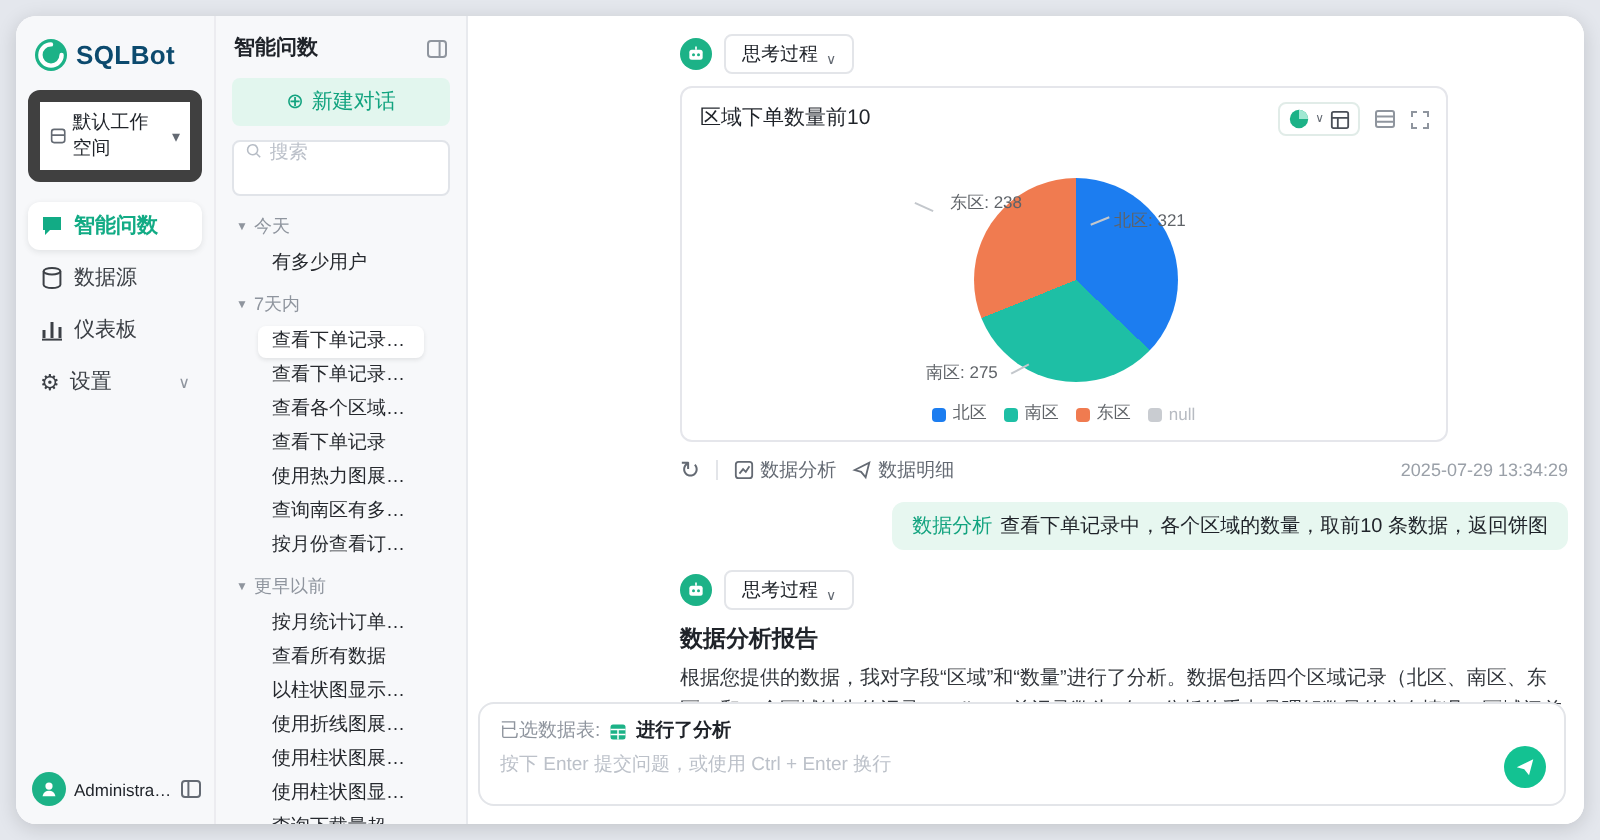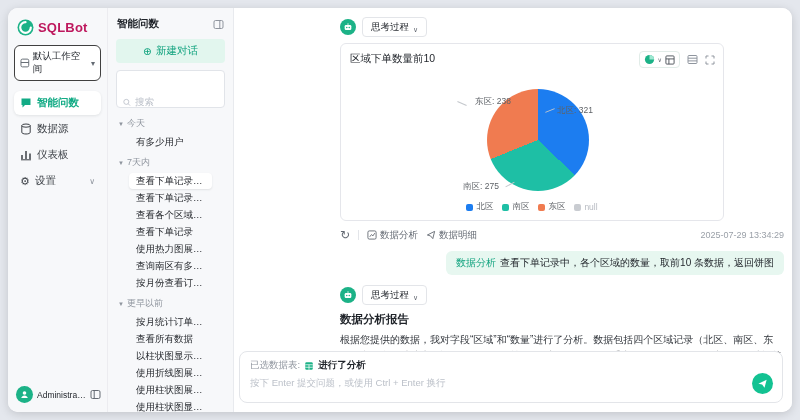--- a/index.html
+++ b/index.html
@@ -3,39 +3,39 @@
 <meta charset="utf-8">
 <style>
   * { margin:0; padding:0; box-sizing:border-box; }
   html,body { width:800px; height:420px; font-family:"Liberation Sans","DejaVu Sans",sans-serif; }
   body { background:#e4e7ed; overflow:hidden; }
   .frame { position:absolute; inset:8px; background:#fff; border-radius:10px; box-shadow:0 2px 10px rgba(0,0,0,.15); display:flex; overflow:hidden; }
 
   
   .sidebar { width:100px; background:#f7f8fa; border-right:1px solid #ececf0; position:relative; flex:none; }
   .logo-row { display:flex; align-items:center; gap:4px; padding:11px 8px 9px 9px; }
-  .logo-text { font-size:13px; font-weight:bold; color:#be185d; letter-spacing:.2px; }
-  .workspace { margin:0 6px 10px 6px; background:#fff; border:1px solid #404040; border-radius:6px; display:flex; align-items:center; gap:3px; padding:4px 5px; font-size:9.5px; color:#1f2329; cursor:pointer; }
+  .logo-text { font-size:13px; font-weight:bold; color:#0c4a6e; letter-spacing:.2px; }
+  .workspace { margin:0 6px 10px 6px; background:#fff; border:6px solid #404040; border-radius:6px; display:flex; align-items:center; gap:3px; padding:4px 5px; font-size:9.5px; color:#1f2329; cursor:pointer; }
   .workspace .caret { margin-left:auto; font-size:8px; color:#646a73; }
   .nav { padding:0 6px; display:flex; flex-direction:column; gap:2px; }
   .nav-item { display:flex; align-items:center; gap:5px; padding:5px 6px; border-radius:6px; font-size:10.5px; color:#3c4046; cursor:pointer; }
   .nav-item svg, .nav-item .uicon { flex:none; }
   .nav-item.active { background:#fff; color:#12ab85; box-shadow:0 1px 3px rgba(31,35,41,.1); font-weight:bold; }
   .nav-item .chev { margin-left:auto; font-size:8px; color:#8f959e; }
   .side-footer { position:absolute; left:8px; right:6px; bottom:9px; display:flex; align-items:center; gap:4px; }
   .avatar { width:17px; height:17px; border-radius:50%; background:#1cb287; display:flex; align-items:center; justify-content:center; flex:none; }
   .side-footer .uname { font-size:8.5px; color:#1f2329; overflow:hidden; text-overflow:ellipsis; white-space:nowrap; }
   .side-footer .toggle { margin-left:auto; cursor:pointer; display:flex; }
 
   
   .panel { width:126px; background:#f7f8fa; border-right:1px solid #e8eaee; flex:none; display:flex; flex-direction:column; overflow:hidden; }
   .panel-head { display:flex; align-items:center; justify-content:space-between; padding:9px 9px 6px 9px; }
   .panel-title { font-size:10.5px; font-weight:bold; color:#1f2329; }
   .new-chat { margin:2px 8px 7px 8px; background:#e2f6ee; color:#12a37f; border:none; border-radius:4px; height:24px; font-size:10.5px; display:flex; align-items:center; justify-content:center; gap:4px; cursor:pointer; font-family:inherit; }
-  .search { margin:0 8px 4px 8px; background:#fff; border:1px solid #e1e4e9; border-radius:4px; height:38px; display:flex; align-items:flex-end; gap:4px; padding:0 6px; }
+  .search { margin:0 8px 4px 8px; background:#fff; border:1px solid #e1e4e9; border-radius:4px; height:28px; display:flex; align-items:flex-start; gap:4px; padding:0 6px; }
   .search input { border:none; outline:none; width:100%; font-size:9.5px; color:#1f2329; background:transparent; font-family:inherit; }
   .search input::placeholder { color:#bbc0c9; }
   .convo-list { flex:1; overflow:hidden; padding-bottom:4px; }
   .group-label { display:flex; align-items:center; gap:3px; font-size:9px; color:#8f959e; padding:5px 10px 3px 10px; cursor:pointer; }
   .group-label .tri { font-size:6px; }
   .convo-item { font-size:9.5px; color:#26292e; line-height:16px; padding:0 7px; margin:1px 21px; border-radius:4px; white-space:nowrap; overflow:hidden; text-overflow:ellipsis; cursor:pointer; }
   .convo-item.sel { background:#fff; box-shadow:0 1px 2px rgba(31,35,41,.1); }
 
   
   .main { flex:1; position:relative; background:#fff; overflow:hidden; }

